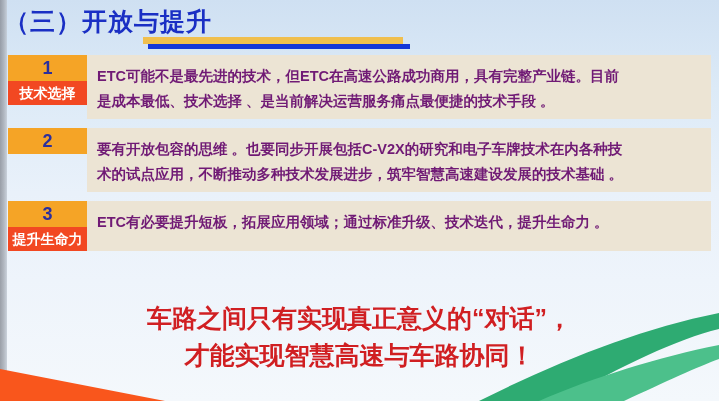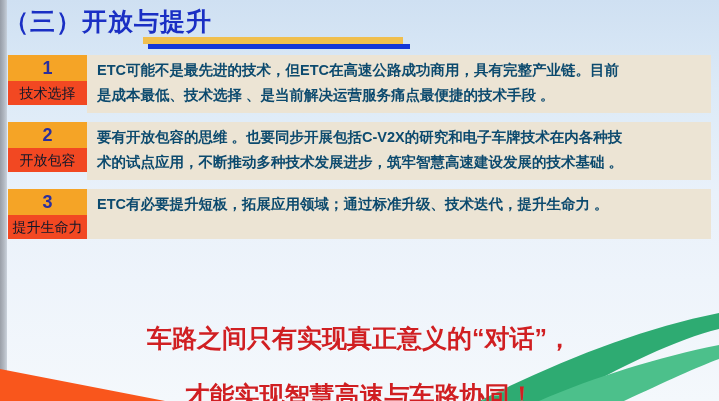--- a/index.html
+++ b/index.html
@@ -47,38 +47,38 @@
   .rows{position:absolute;left:8px;top:55px;width:703px;}
   .row{display:flex;align-items:stretch;margin-bottom:9px;}
   .badge{
     width:79px;flex:0 0 79px;display:flex;flex-direction:column;
   }
   .badge-num{
     height:26px;background:#f5a426;color:#2b2f9e;
     font-size:18px;font-weight:bold;line-height:26px;text-align:center;
   }
   .badge-label{
-    height:24px;background:#f24822;color:#0f172a;
-    font-size:14px;font-weight:normal;line-height:24px;text-align:center;
+    height:24px;background:#f24822;color:#ffffff;
+    font-size:14px;font-weight:bold;line-height:24px;text-align:center;
     letter-spacing:0px;
   }
   .panel{
     flex:1 1 auto;background:#ece4d4;
-    padding:3px 8px 5px 10px;
-    color:#0c4a6e;font-size:14.5px;font-weight:bold;line-height:25px;
+    padding:9px 8px 5px 10px;
+    color:#701a75;font-size:14.5px;font-weight:bold;line-height:25px;
     letter-spacing:0px;
   }
   .panel p{margin:0;white-space:nowrap;}
   
   .conclusion{
     position:absolute;left:0;right:0;top:300px;text-align:center;
     color:#d01f22;font-size:25px;font-weight:bold;line-height:37px;
     text-shadow:0 1px 0 rgba(255,255,255,.35);
   }
-  .conclusion div{white-space:nowrap;margin-top:20px;}
+  .conclusion div{white-space:nowrap;}
 </style>
 </head>
 <body>
 
 <div class="slide">
 
   <div class="left-strip"></div>
   <div class="orange-wedge"></div>
 
   <svg class="ribbons" viewBox="0 0 300 90" preserveAspectRatio="none">
@@ -101,21 +101,20 @@
       </div>
       <div class="panel">
         <p>ETC可能不是最先进的技术，但ETC在高速公路成功商用，具有完整产业链。目前</p>
         <p>是成本最低、技术选择 、是当前解决运营服务痛点最便捷的技术手段 。</p>
       </div>
     </div>
 
     <div class="row">
       <div class="badge">
         <div class="badge-num">2</div>
-        <div class="badge-label">开放包容</div>
       </div>
       <div class="panel">
         <p>要有开放包容的思维 。也要同步开展包括C-V2X的研究和电子车牌技术在内各种技</p>
         <p>术的试点应用，不断推动多种技术发展进步，筑牢智慧高速建设发展的技术基础 。</p>
       </div>
     </div>
 
     <div class="row">
       <div class="badge">
         <div class="badge-num">3</div>

